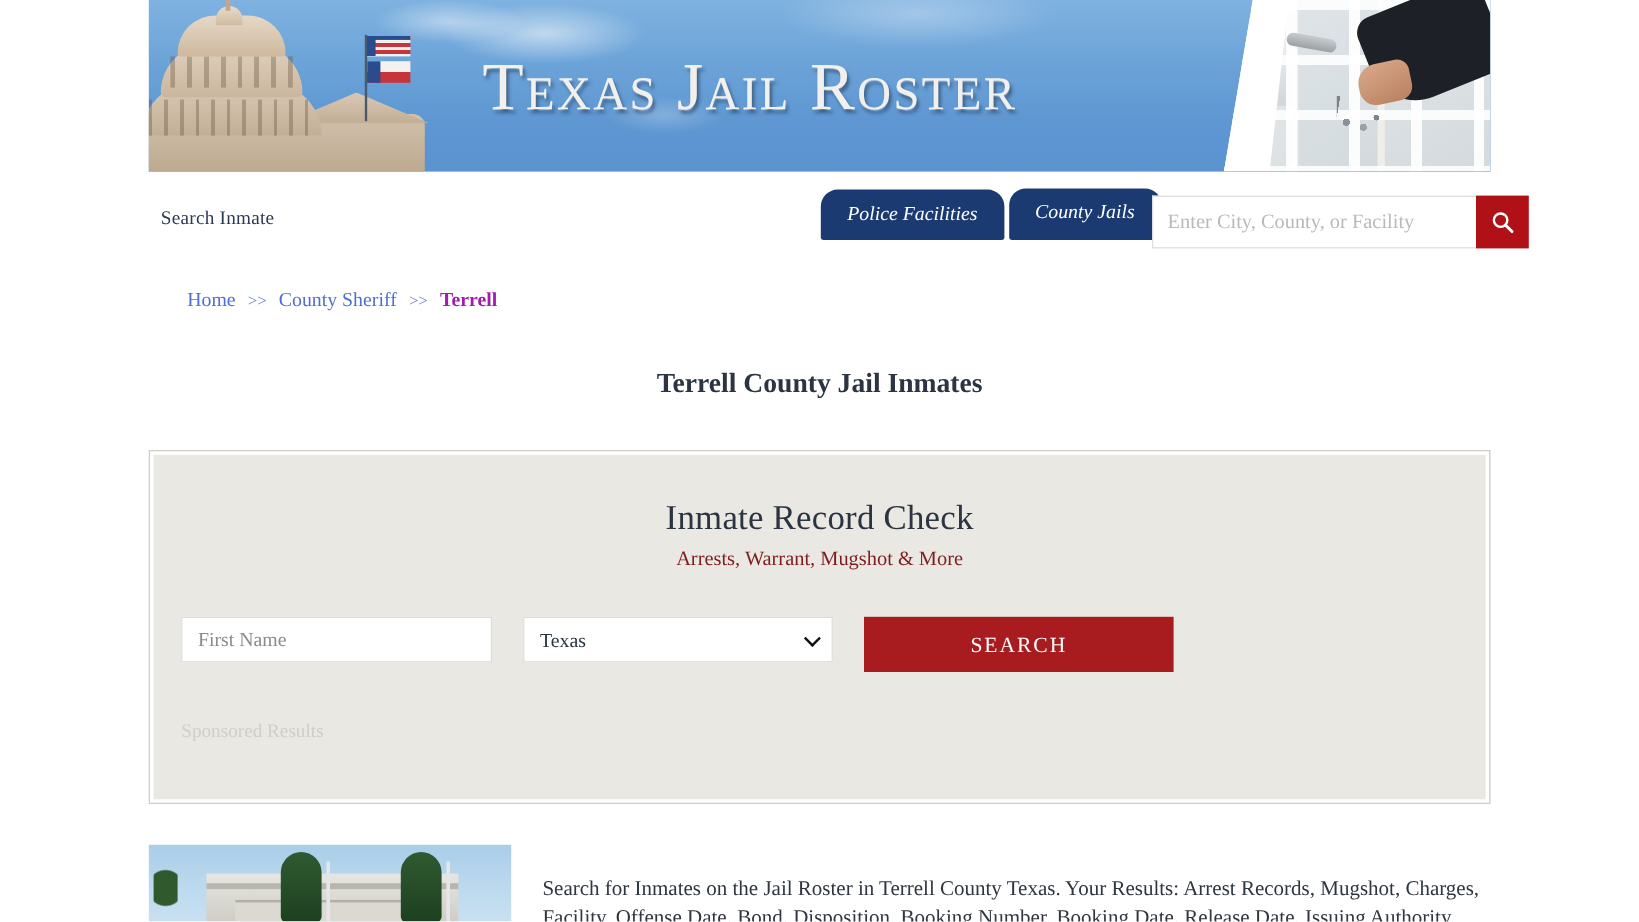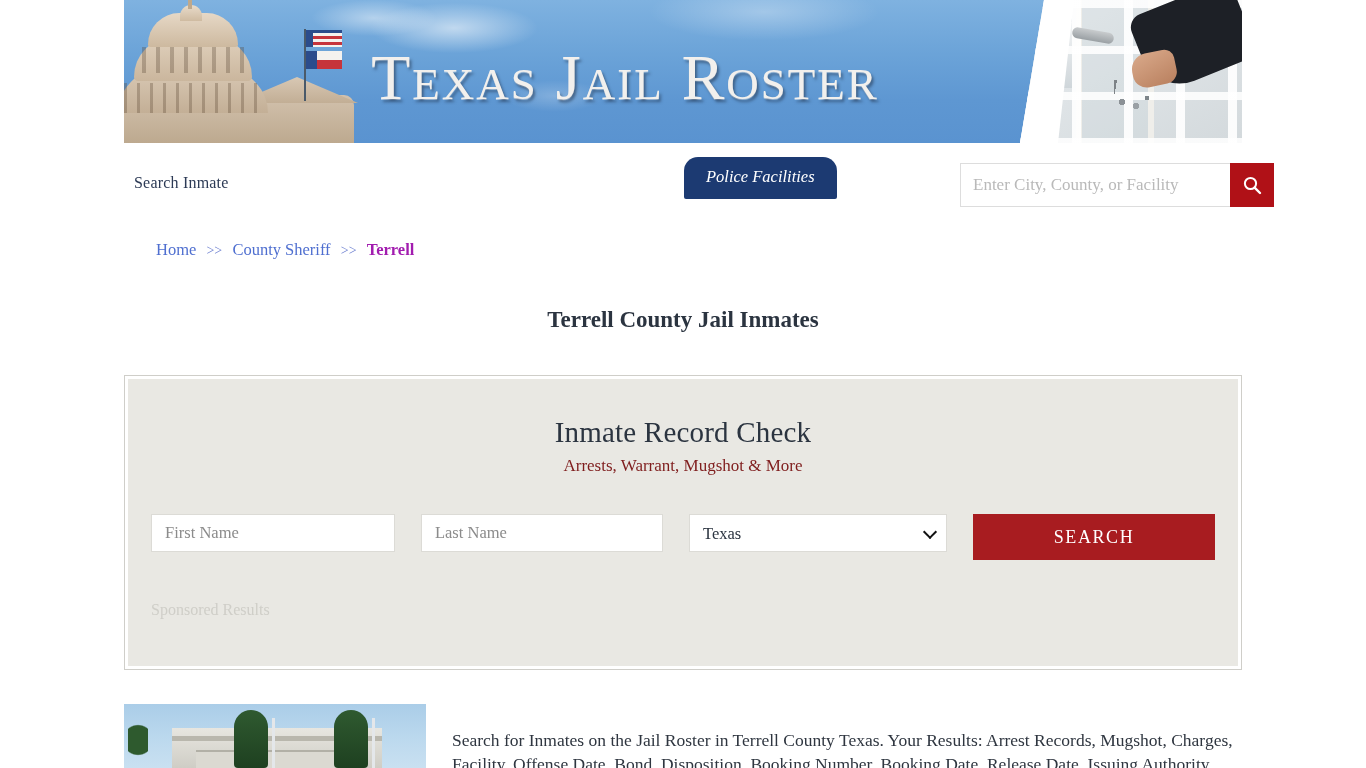--- a/index.html
+++ b/index.html
@@ -140,21 +140,21 @@
   .diag-white2 {
     position:absolute; left:14px; top:0; width:40px; height:143px;
     background:#ffffff; clip-path: polygon(26% 0, 100% 0, 60% 100%, 0 100%);
   }
 
   .banner-title {
     position: absolute; left: 0; right: 0; top: 41px;
     text-align: center;
     padding-right: 116px;
     font-family: "Liberation Serif", serif;
-    font-size: 64px;
+    font-size: 56px;
     font-variant: small-caps;
     letter-spacing: 2px;
     color: #f2f0ed;
     text-shadow: 2px 3px 3px rgba(30,45,70,.55), 0 1px 0 rgba(255,255,255,.5);
     white-space: nowrap;
   }
 
   
   .navrow {
     position: absolute; left: 124px; top: 143px; width: 1118px; height: 78px;
@@ -317,20 +317,21 @@
     </div>
 
     <div class="banner-title">Texas Jail Roster</div>
   </div>
 
   <div class="navrow">
     <div class="search-inmate">Search Inmate</div>
 
     <div class="tabs">
       <div class="tab">Police Facilities</div>
+      <div class="tab two">County Jails</div>
     </div>
 
     <div class="searchbox">
       <input type="text" placeholder="Enter City, County, or Facility" style="">
       <button class="search-btn">
         <svg width="20" height="20" viewBox="0 0 20 20">
           <circle cx="8.5" cy="8.5" r="5.6" fill="none" stroke="#fff" stroke-width="2"></circle>
           <line x1="12.6" y1="12.6" x2="18" y2="18" stroke="#fff" stroke-width="2.4" stroke-linecap="round"></line>
         </svg>
       </button>
@@ -346,21 +347,20 @@
   </div>
 
   <h1 class="page-title">Terrell County Jail Inmates</h1>
 
   <div class="panel">
     <div class="panel-h1">Inmate Record Check</div>
     <div class="panel-h2">Arrests, Warrant, Mugshot &amp; More</div>
 
     <div class="form-row">
       <input class="fld first" type="text" placeholder="First Name" style="">
-      <input class="fld last" type="text" placeholder="Last Name" style="">
       <span class="sel-wrap">
         <select class="fld state">
           <option>Texas</option>
         </select>
         <span class="chev"></span>
       </span>
       <button class="go-btn">SEARCH</button>
     </div>
 
     <div class="sponsored">Sponsored Results</div>

